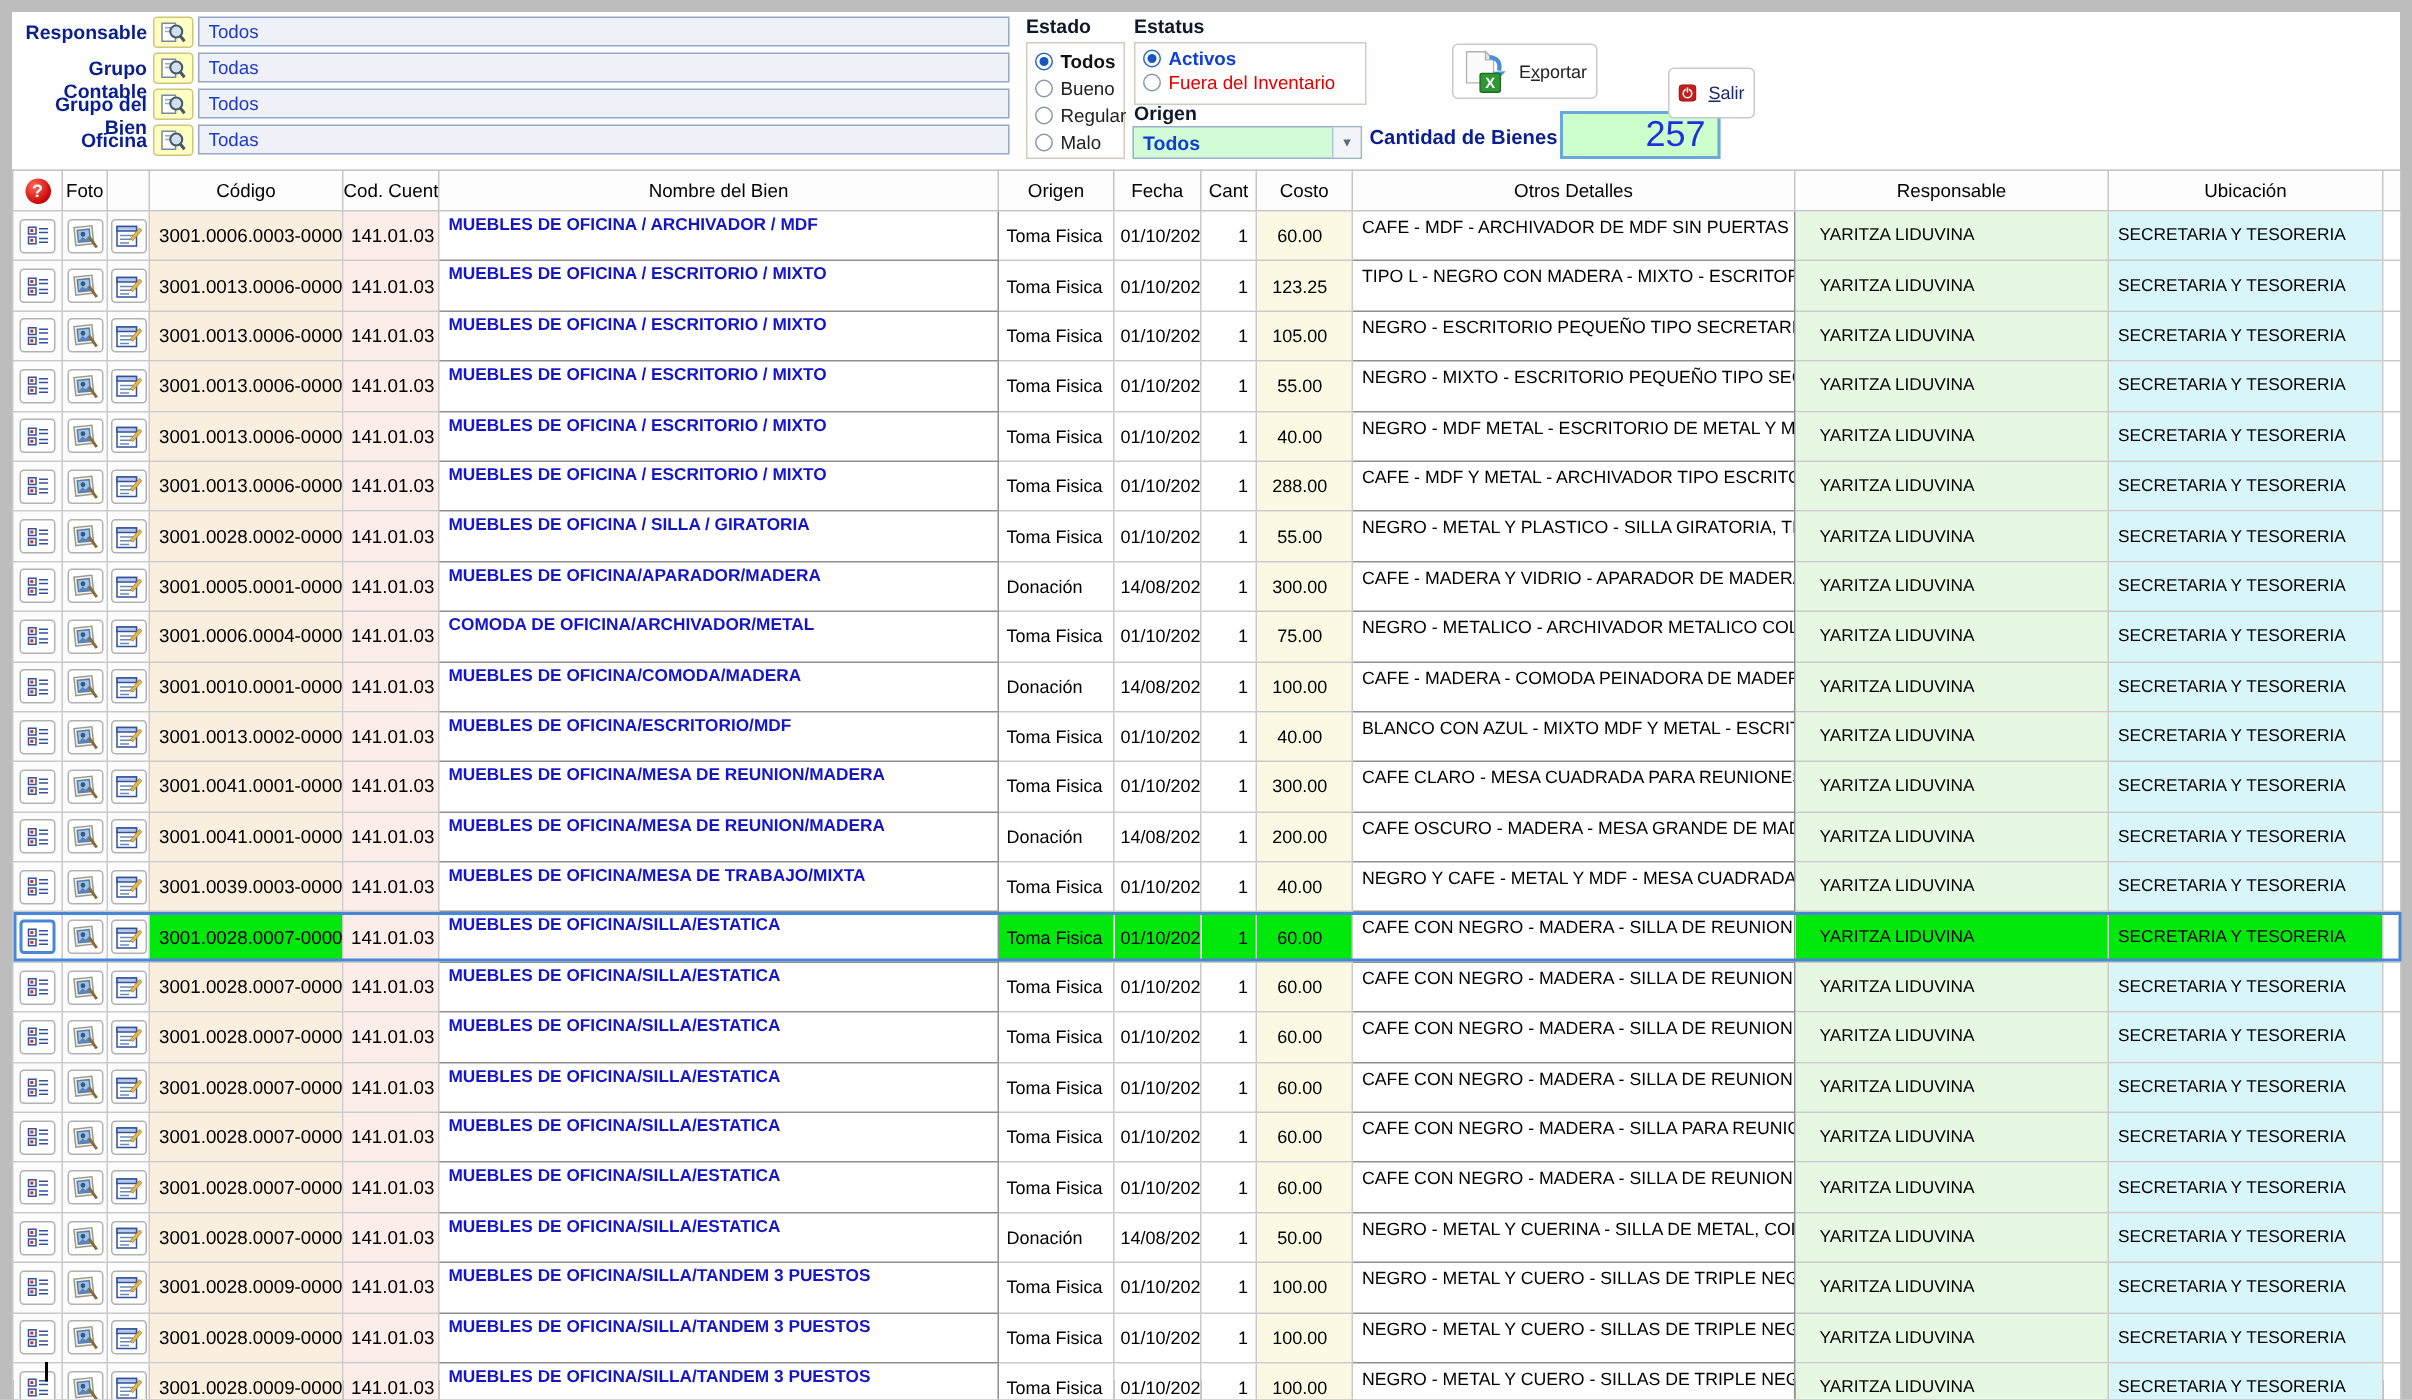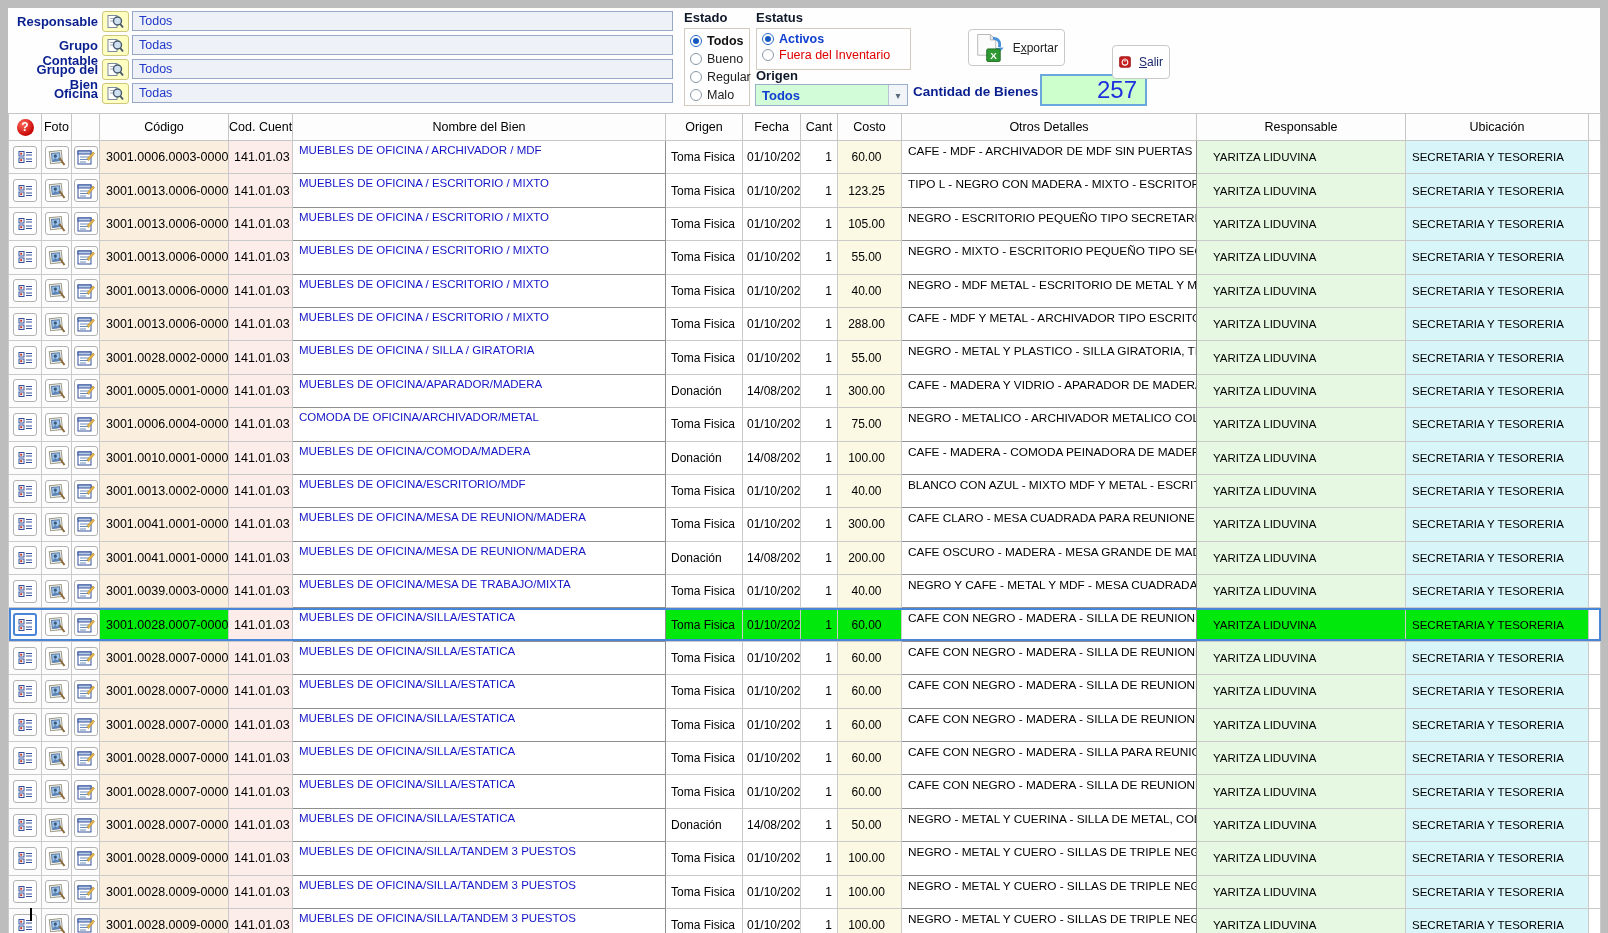--- a/index.html
+++ b/index.html
@@ -40,21 +40,21 @@
   table.grid{border-collapse:collapse;table-layout:fixed;width:1592px;}
   .grid th{height:26px;background:#fdfdfd;font-weight:normal;font-size:12.5px;color:#000;
            border:1px solid #c6c6c6;text-align:center;padding:0;overflow:hidden;white-space:nowrap;}
   .grid td{height:29.4px;border:1px solid #cacaca;font-size:12px;color:#000;background:#fff;
            overflow:hidden;white-space:nowrap;padding:0;vertical-align:middle;}
   td.c-ico{text-align:center;background:#fcfcfc;}
   .icon-btn{display:inline-flex;align-items:center;justify-content:center;width:24px;height:23px;background:#fff;
             border:1px solid #b2b2b2;border-radius:3px;box-sizing:border-box;cursor:pointer;}
   td.c-codigo{background:#faeede;font-size:12.5px;padding-left:6px;}
   td.c-cuenta{background:#fcedeb;font-size:12.5px;padding-left:5px;}
-  td.c-nombre{border:1px solid #8f8f8f;color:#1515c8;font-size:11.5px;vertical-align:top;padding:3px 0 0 6px;}
+  td.c-nombre{border:1px solid #8f8f8f;color:#1515c8;font-size:11.5px;vertical-align:top;padding:3px 0 0 6px;font-weight:bold;}
   td.c-origen{padding-left:5px;}
   td.c-fecha{padding-left:4px;}
   td.c-cant{text-align:right;padding-right:5px;}
   td.c-costo{background:#fbf9e3;text-align:center;padding-right:6px;}
   td.c-otros{border:1px solid #8f8f8f;vertical-align:top;padding:3px 0 0 6px;font-size:11.8px;}
   td.c-resp{background:#e6f8e2;font-size:11.5px;padding-left:16px;}
   td.c-ubic{background:#d8f5fa;font-size:11.5px;padding-left:6px;}
   td.c-fill{background:#ffffff;}
   tr.selected{outline:2px solid #4a86d8;outline-offset:-2px;}
   tr.selected td.c-codigo,tr.selected td.c-origen,tr.selected td.c-fecha,tr.selected td.c-cant,

